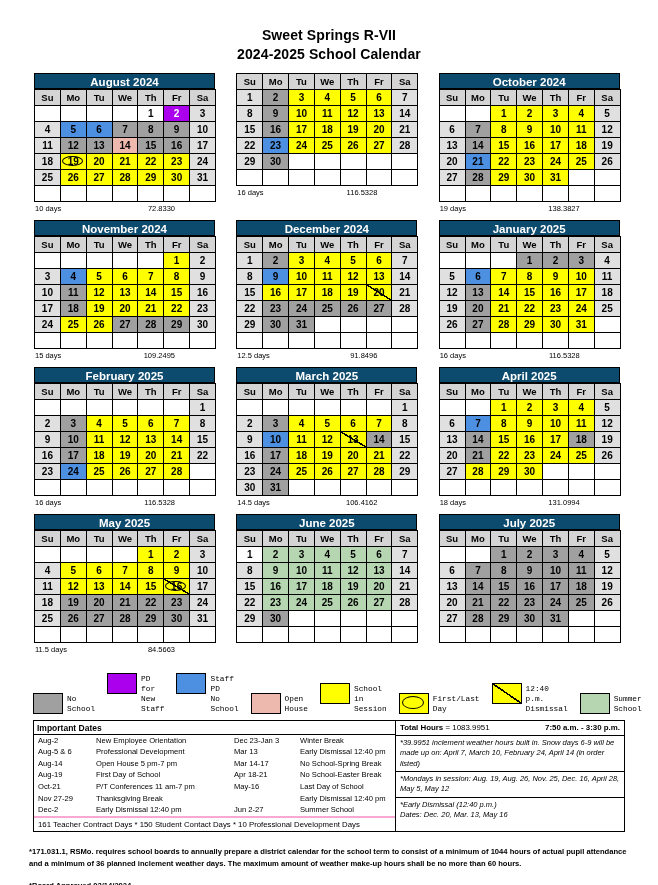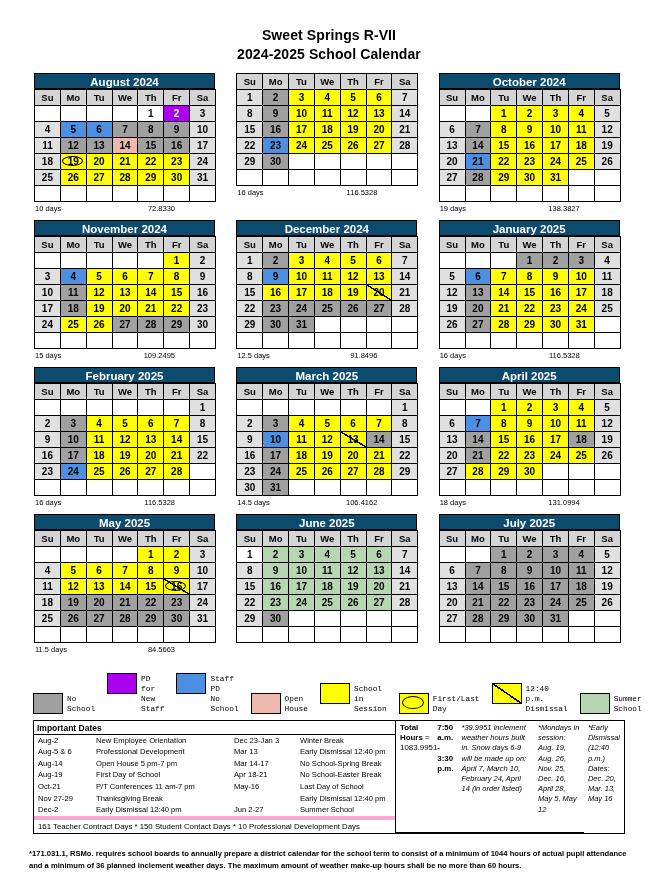--- a/index.html
+++ b/index.html
@@ -205,30 +205,30 @@
   .dates-table td {
     padding: 0.6px 2px;
     vertical-align: top;
     white-space: nowrap;
   }
   .col-d1 { width: 54px; padding-left: 4px !important; }
   .col-e1 { width: 134px; }
   .col-d2 { width: 62px; }
   .col-e2 { width: auto; }
   .contract-row {
-    border-top: 4px solid #f9a8d4;
+    border-top: 2px solid #f9a8d4;
     font-size: 7.8px;
     padding: 2px 0 2px 4px;
     margin-top: auto;
   }
   .info-right {
     width: 228px;
     box-sizing: border-box;
     display: flex;
-    flex-direction: row;
+    flex-direction: column;
   }
   .ir-cell {
     border-bottom: 1px solid #000;
     padding: 2px 4px 2px 4px;
     font-size: 7.5px;
     line-height: 10.2px;
   }
   .ir-cell:last-child { border-bottom: none; }
   .ir-total {
     display: flex;

